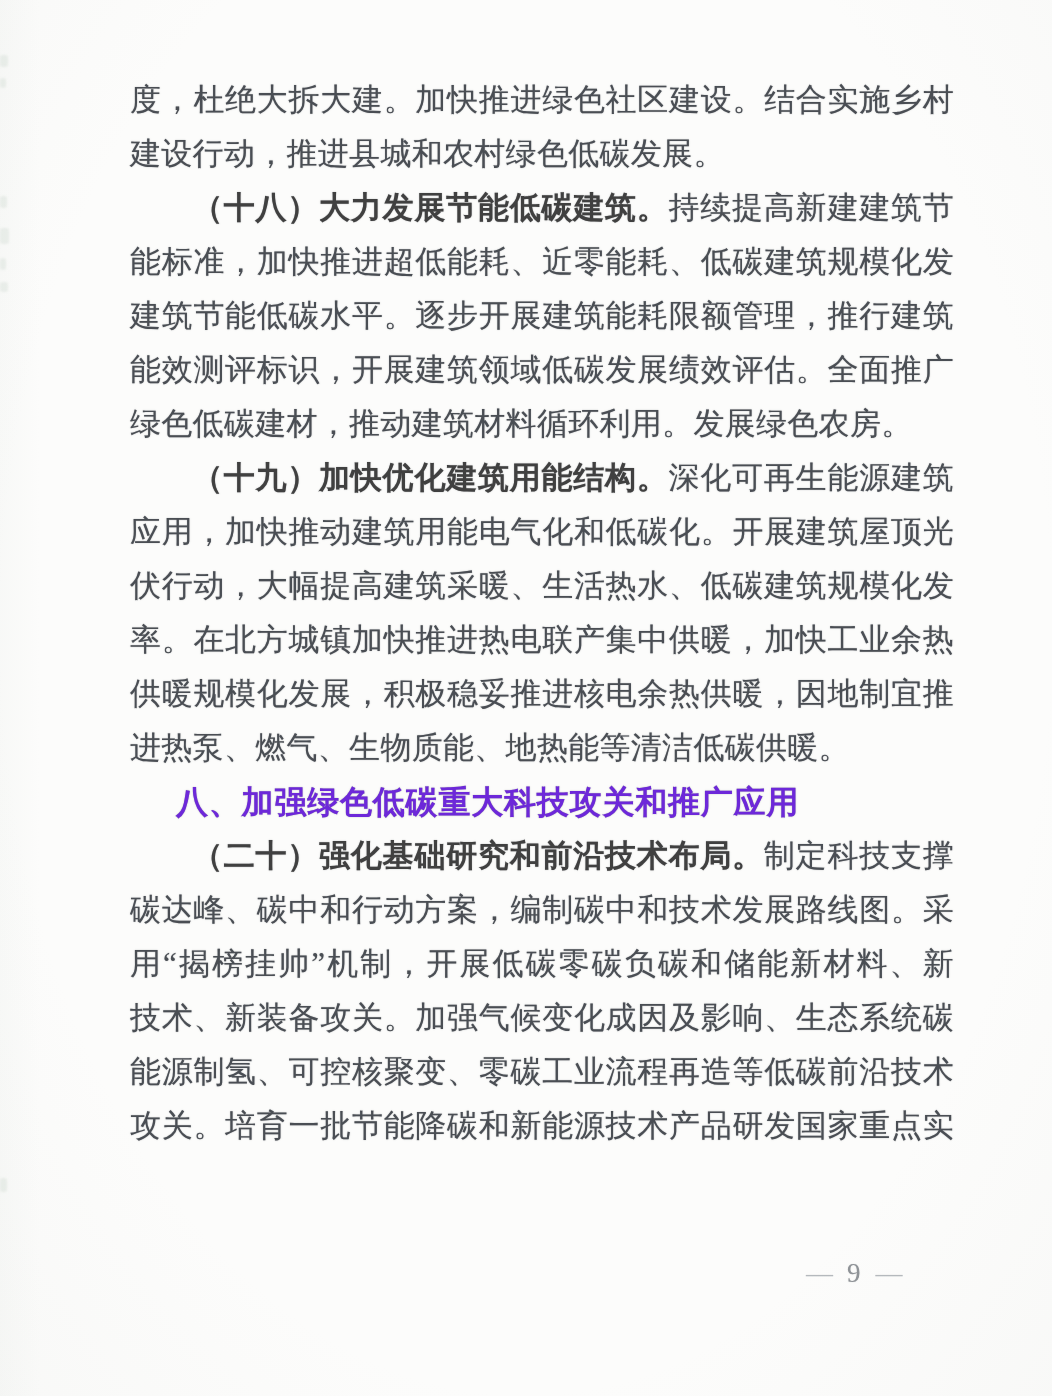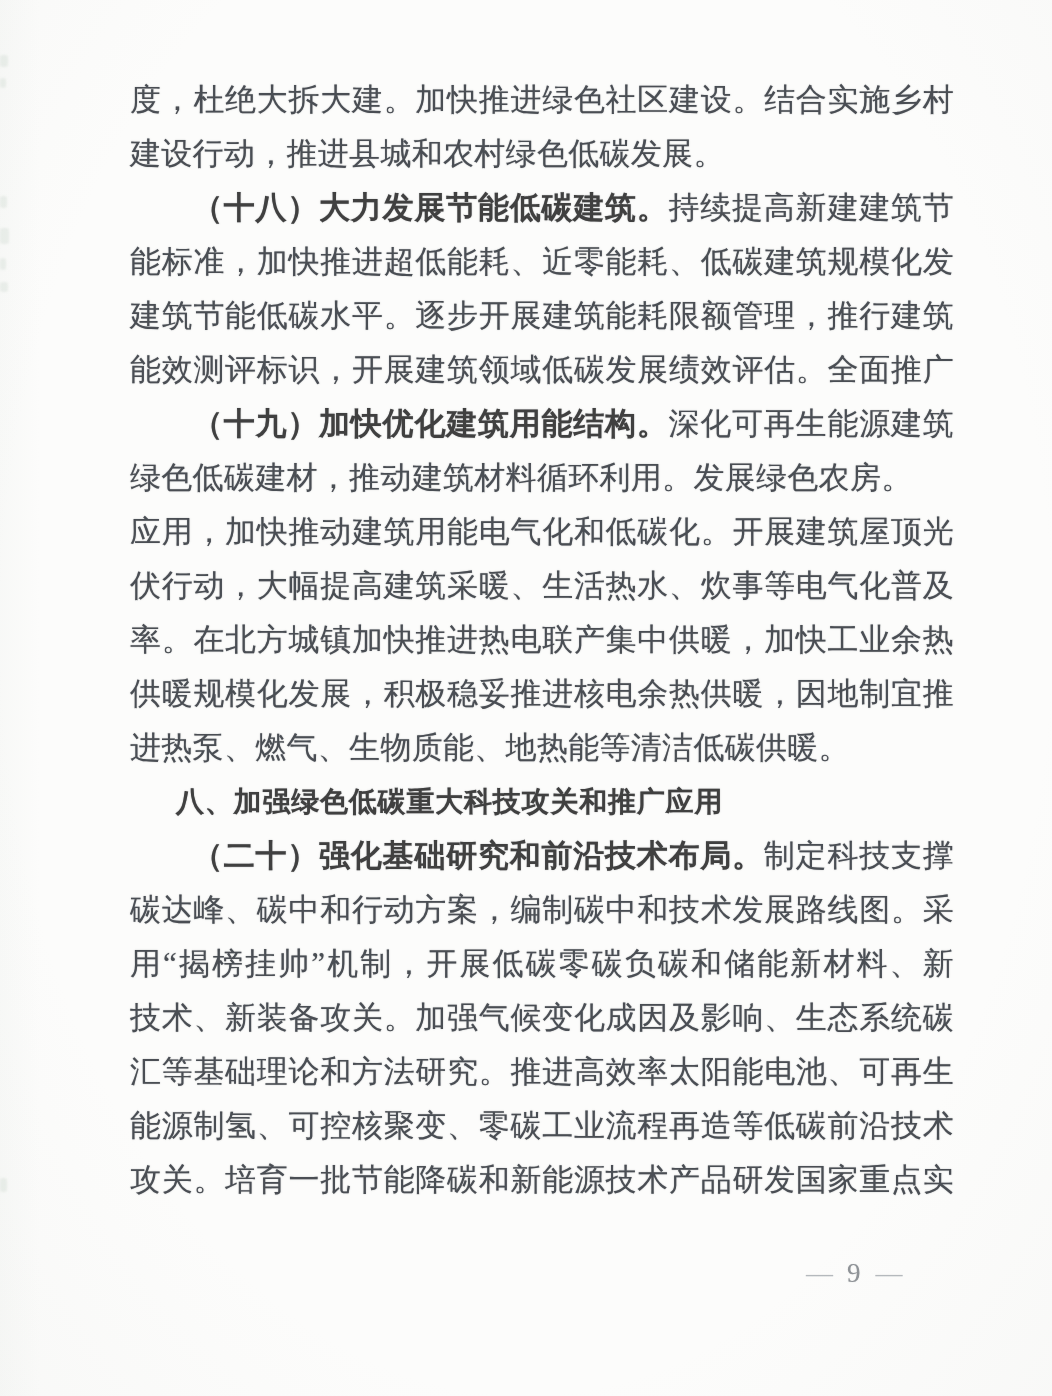--- a/index.html
+++ b/index.html
@@ -54,22 +54,22 @@
   .ind {
     text-indent: 62px;
   }
   .lead {
     font-weight: 700;
     color: #404040;
   }
   .heading {
     font-family: Liberation Sans, sans-serif;
     font-weight: 700;
-    font-size: 28px;
-    color: #404040;
+    font-size: 32px;
+    color: #6d28d9;
     text-indent: 46px;
     letter-spacing: 0.8px;
   }
   .footer {
     position: absolute;
     left: 806px;
     top: 1258px;
     display: flex;
     align-items: center;
     gap: 15px;
@@ -100,33 +100,32 @@
   <div class="smudge" style="left:0; top:282px; width:8px;  height:10px;"></div>
   <div class="smudge" style="left:0; top:1178px; width:7px; height:14px;"></div>
 
   <div class="content">
     <div class="line j">度，杜绝大拆大建。加快推进绿色社区建设。结合实施乡村</div>
     <div class="line">建设行动，推进县城和农村绿色低碳发展。</div>
     <div class="line ind j"><span class="lead">（十八）大力发展节能低碳建筑。</span><span>持续提高新建建筑节</span></div>
     <div class="line j">能标准，加快推进超低能耗、近零能耗、低碳建筑规模化发</div>
     <div class="line j">建筑节能低碳水平。逐步开展建筑能耗限额管理，推行建筑</div>
     <div class="line j">能效测评标识，开展建筑领域低碳发展绩效评估。全面推广</div>
+    <div class="line">绿色低碳建材，推动建筑材料循环利用。发展绿色农房。</div>
     <div class="line ind j"><span class="lead">（十九）加快优化建筑用能结构。</span><span>深化可再生能源建筑</span></div>
-    <div class="line">绿色低碳建材，推动建筑材料循环利用。发展绿色农房。</div>
     <div class="line j">应用，加快推动建筑用能电气化和低碳化。开展建筑屋顶光</div>
-    <div class="line j">伏行动，大幅提高建筑采暖、生活热水、炊事等电气化普及</div>
+    <div class="line j">伏行动，大幅提高建筑采暖、生活热水、低碳建筑规模化发</div>
     <div class="line j">率。在北方城镇加快推进热电联产集中供暖，加快工业余热</div>
     <div class="line j">供暖规模化发展，积极稳妥推进核电余热供暖，因地制宜推</div>
     <div class="line">进热泵、燃气、生物质能、地热能等清洁低碳供暖。</div>
     <div class="line heading">八、加强绿色低碳重大科技攻关和推广应用</div>
     <div class="line ind j"><span class="lead">（二十）强化基础研究和前沿技术布局。</span><span>制定科技支撑</span></div>
     <div class="line j">碳达峰、碳中和行动方案，编制碳中和技术发展路线图。采</div>
     <div class="line j">用“揭榜挂帅”机制，开展低碳零碳负碳和储能新材料、新</div>
     <div class="line j">技术、新装备攻关。加强气候变化成因及影响、生态系统碳</div>
-    <div class="line j">汇等基础理论和方法研究。推进高效率太阳能电池、可再生</div>
     <div class="line j">能源制氢、可控核聚变、零碳工业流程再造等低碳前沿技术</div>
     <div class="line j">攻关。培育一批节能降碳和新能源技术产品研发国家重点实</div>
   </div>
 
   <div class="footer">
     <span class="dash">—</span>
     <span class="num">9</span>
     <span class="dash">—</span>
   </div>
 

